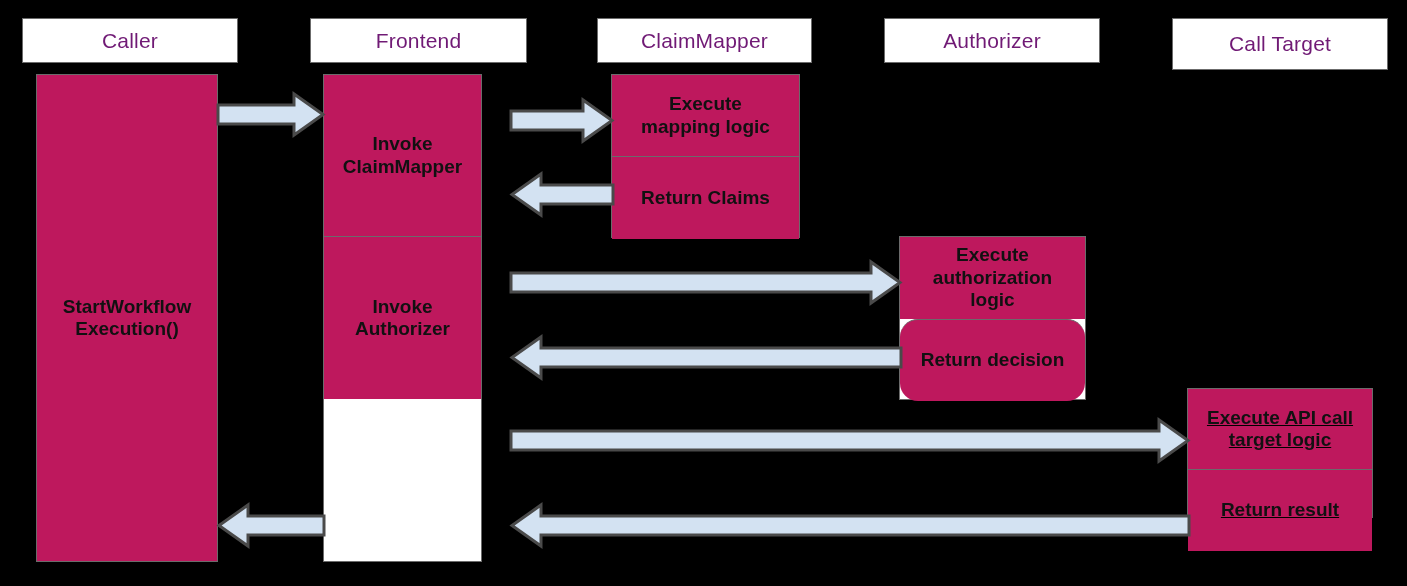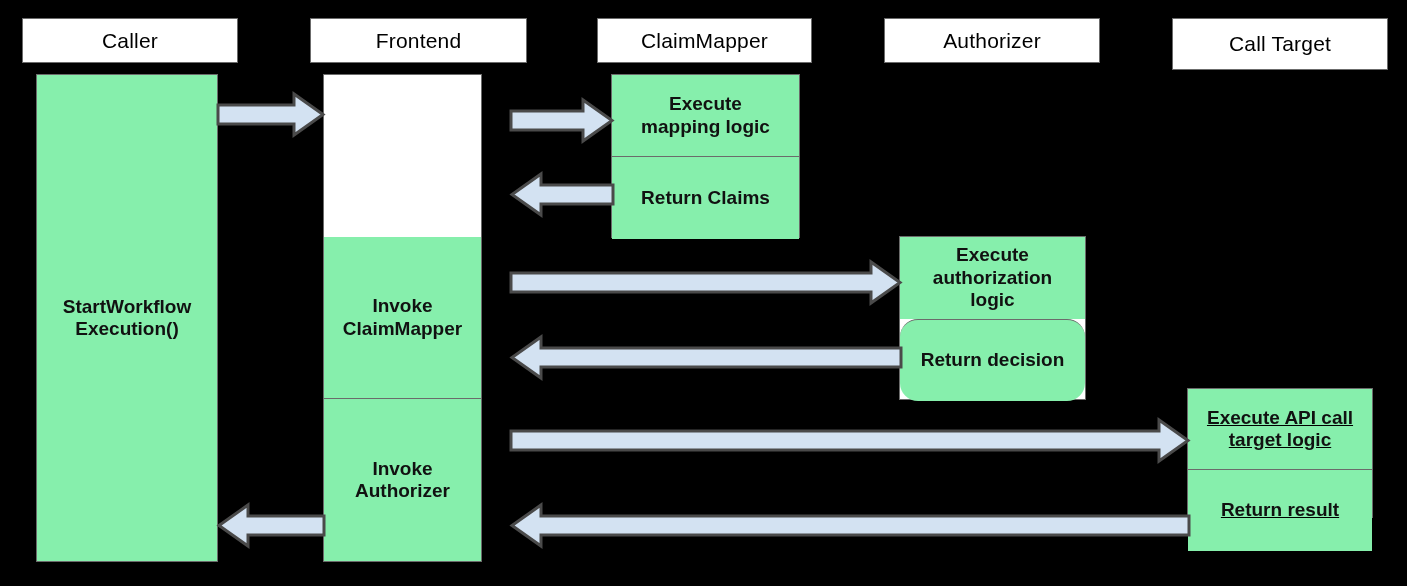--- a/index.html
+++ b/index.html
@@ -19,37 +19,37 @@
   }
   
   .participant {
     position: absolute;
     background: #ffffff;
     border: 1.5px solid #6b6b6b;
     box-sizing: border-box;
     display: flex;
     align-items: center;
     justify-content: center;
-    color: #000000;
+    color: #701a75;
     font-size: 21px;
     font-weight: 400;
     letter-spacing: 0.2px;
   }
   
   .lifeline {
     position: absolute;
     background: #ffffff;
     border: 1.5px solid #6b6b6b;
     box-sizing: border-box;
     display: flex;
     flex-direction: column;
   }
   .cell {
     flex: 0 0 auto;
-    background: #86efac;
+    background: #be185d;
     display: flex;
     align-items: center;
     justify-content: center;
     text-align: center;
     color: #111111;
     font-size: 19px;
     font-weight: bold;
     line-height: 1.18;
     padding: 0 16px;
     box-sizing: border-box;
@@ -95,21 +95,21 @@
 
   <div class="participant" style="left:1172px; top:18px; width:216px; height:52px;">
     <span>Call Target</span>
   </div>
 
   <div class="lifeline" style="left:36px; top:74px; width:182px; height:488px;">
     <div class="cell" style="height:100%; white-space:pre-line;">StartWorkflow
 Execution()</div>
   </div>
 
-  <div class="lifeline" style="left:323px; top:74px; width:159px; height:488px;justify-content:flex-end;">
+  <div class="lifeline" style="left:323px; top:74px; width:159px; height:488px;">
     <div class="cell" style="height:161px; white-space:pre-line;">Invoke
 ClaimMapper</div>
     <div class="cell" style="height:163px; white-space:pre-line;">Invoke
 Authorizer</div>
   </div>
 
   <div class="lifeline" style="left:611px; top:74px; width:189px; height:164px;">
     <div class="cell" style="height:81px; white-space:pre-line;">Execute
 mapping logic</div>
     <div class="cell" style="height:83px; white-space:pre-line;">Return Claims</div>

